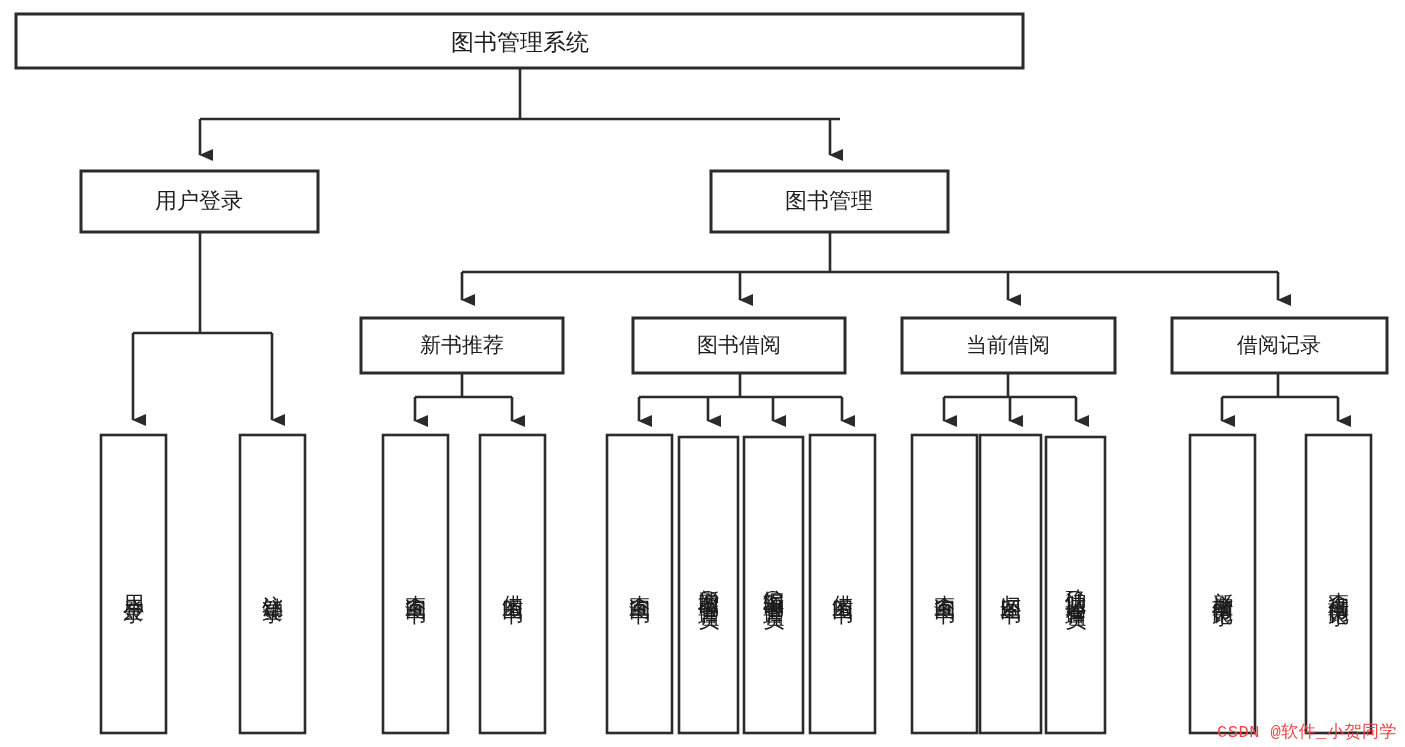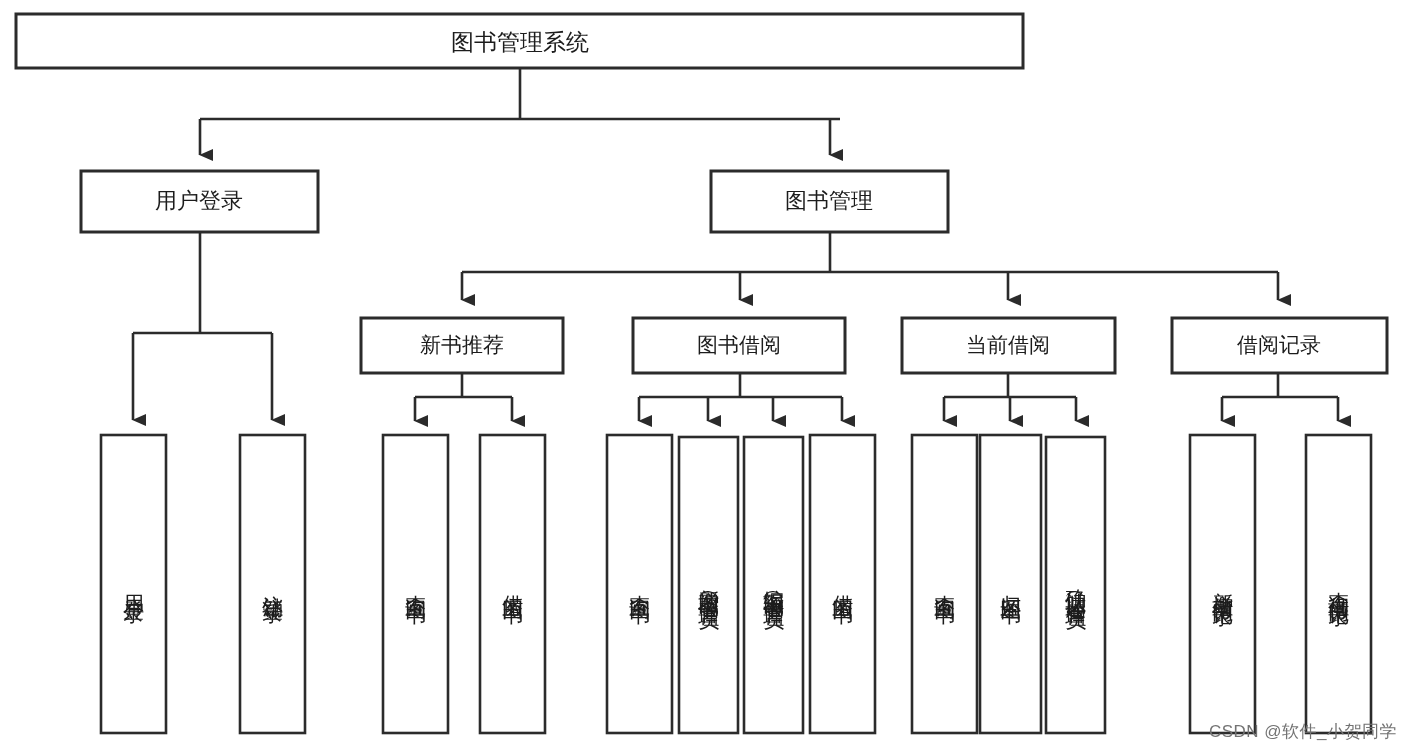--- a/index.html
+++ b/index.html
@@ -68,23 +68,23 @@
     white-space: nowrap;
     display: flex;
     align-items: center;
     justify-content: center;
     pointer-events: none;
   }
   #watermark {
     position: absolute;
     right: 8px;
     bottom: 4px;
-    font-family: Liberation Sans, sans-serif;
+    font-family: Liberation Mono, monospace;
     font-size: 17px;
-    color: #737373;
+    color: #ef4444;
     letter-spacing: 0.5px;
     white-space: nowrap;
     margin-top: 29px;
   }
 </style>
 </head>
 <body>
 
 <div id="diagram-root">
 

